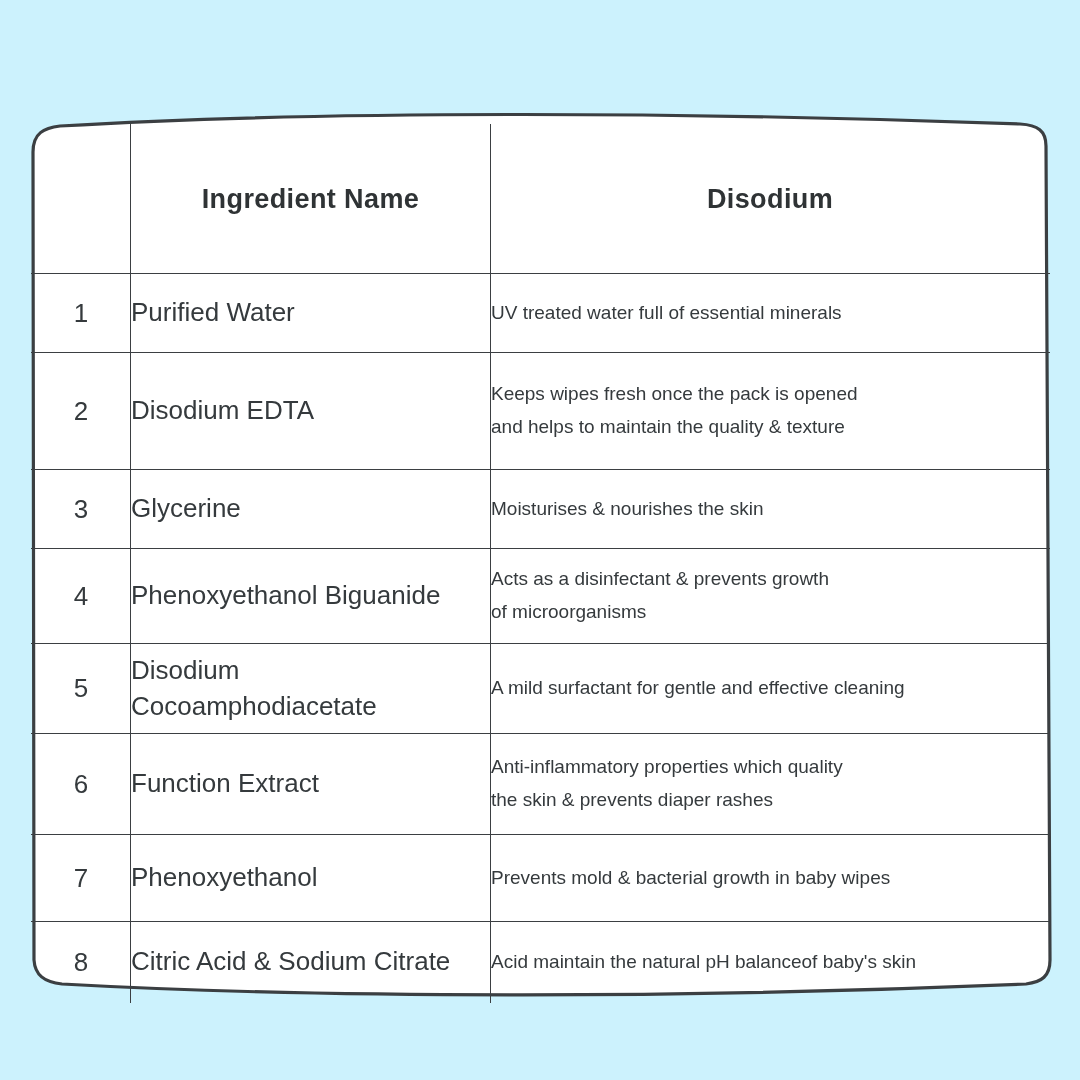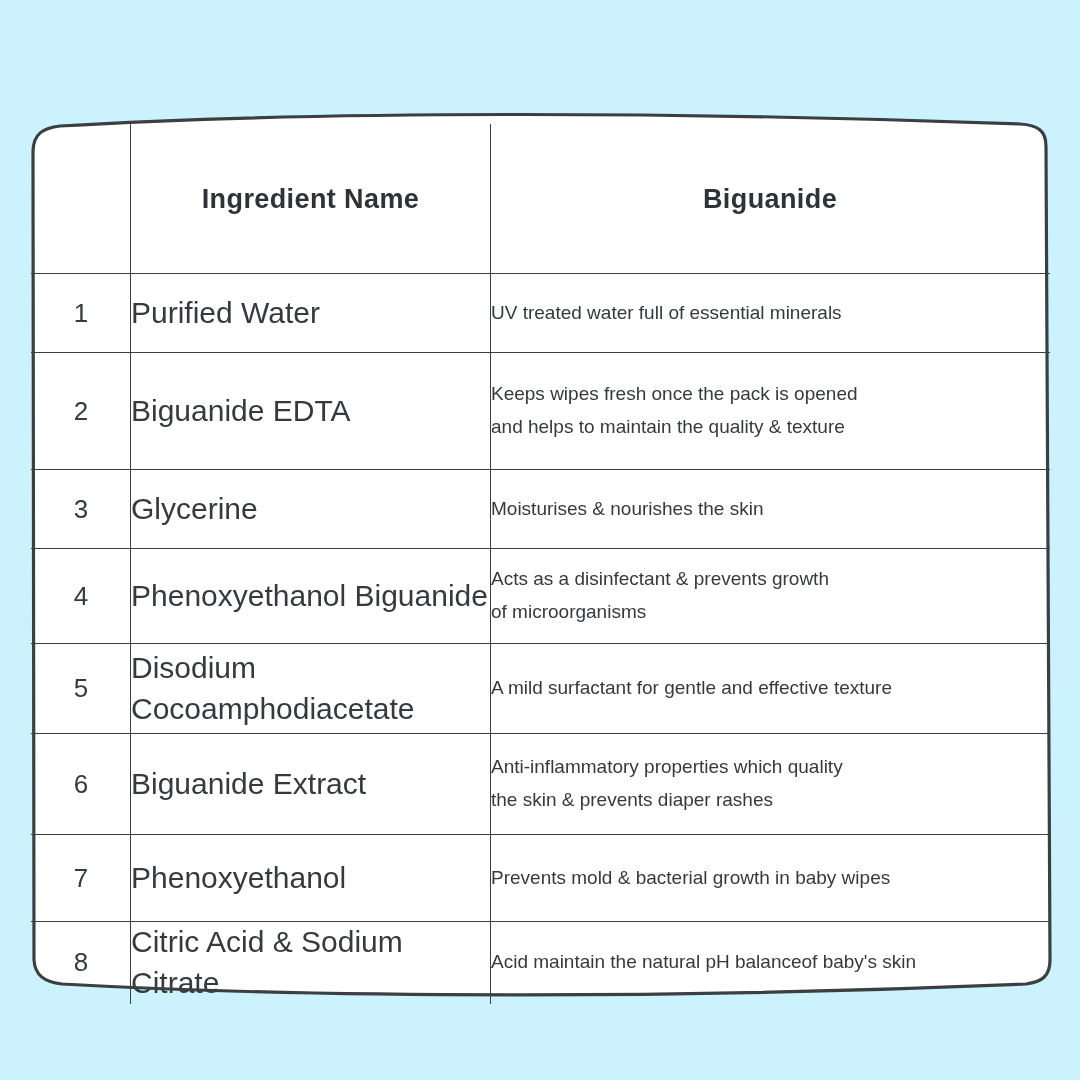--- a/index.html
+++ b/index.html
@@ -101,21 +101,21 @@
 
   td.num-cell {
     text-align: center;
     font-size: 26px;
     font-weight: normal;
     color: #3a3f42;
   }
 
   td.name-cell {
     padding-left: 27px;
-    font-size: 30px;
+    font-size: 26px;
     line-height: 1.35;
     color: #383d40;
   }
 
   td.func-cell {
     padding-left: 27px;
     padding-right: 14px;
     font-size: 19px;
     line-height: 1.72;
     color: #383d40;
@@ -158,37 +158,37 @@
       </colgroup>
       <thead>
         <tr>
           <th class="hdr-blank">
             <span class="hdr-label"></span>
           </th>
           <th>
             <span class="hdr-label">Ingredient Name</span>
           </th>
           <th>
-            <span class="hdr-label">Biguanide</span>
+            <span class="hdr-label">Disodium</span>
           </th>
         </tr>
       </thead>
       <tbody>
 
         <tr class="r1">
           <td class="num-cell">1</td>
           <td class="name-cell">Purified Water</td>
           <td class="func-cell">
             <span class="fline">UV treated water full of essential minerals</span>
           </td>
         </tr>
 
         <tr class="r2">
           <td class="num-cell">2</td>
-          <td class="name-cell">Biguanide EDTA</td>
+          <td class="name-cell">Disodium EDTA</td>
           <td class="func-cell">
             <span class="fline">Keeps wipes fresh once the pack is opened</span>
             <span class="fline">and helps to maintain the quality &amp; texture</span>
           </td>
         </tr>
 
         <tr class="r3">
           <td class="num-cell">3</td>
           <td class="name-cell">Glycerine</td>
           <td class="func-cell">
@@ -202,27 +202,27 @@
           <td class="func-cell">
             <span class="fline">Acts as a disinfectant &amp; prevents growth</span>
             <span class="fline">of microorganisms</span>
           </td>
         </tr>
 
         <tr class="r5">
           <td class="num-cell">5</td>
           <td class="name-cell">Disodium Cocoamphodiacetate</td>
           <td class="func-cell">
-            <span class="fline">A mild surfactant for gentle and effective texture</span>
+            <span class="fline">A mild surfactant for gentle and effective cleaning</span>
           </td>
         </tr>
 
         <tr class="r6">
           <td class="num-cell">6</td>
-          <td class="name-cell">Biguanide Extract</td>
+          <td class="name-cell">Function Extract</td>
           <td class="func-cell">
             <span class="fline">Anti-inflammatory properties which quality</span>
             <span class="fline">the skin &amp; prevents diaper rashes</span>
           </td>
         </tr>
 
         <tr class="r7">
           <td class="num-cell">7</td>
           <td class="name-cell">Phenoxyethanol</td>
           <td class="func-cell">

